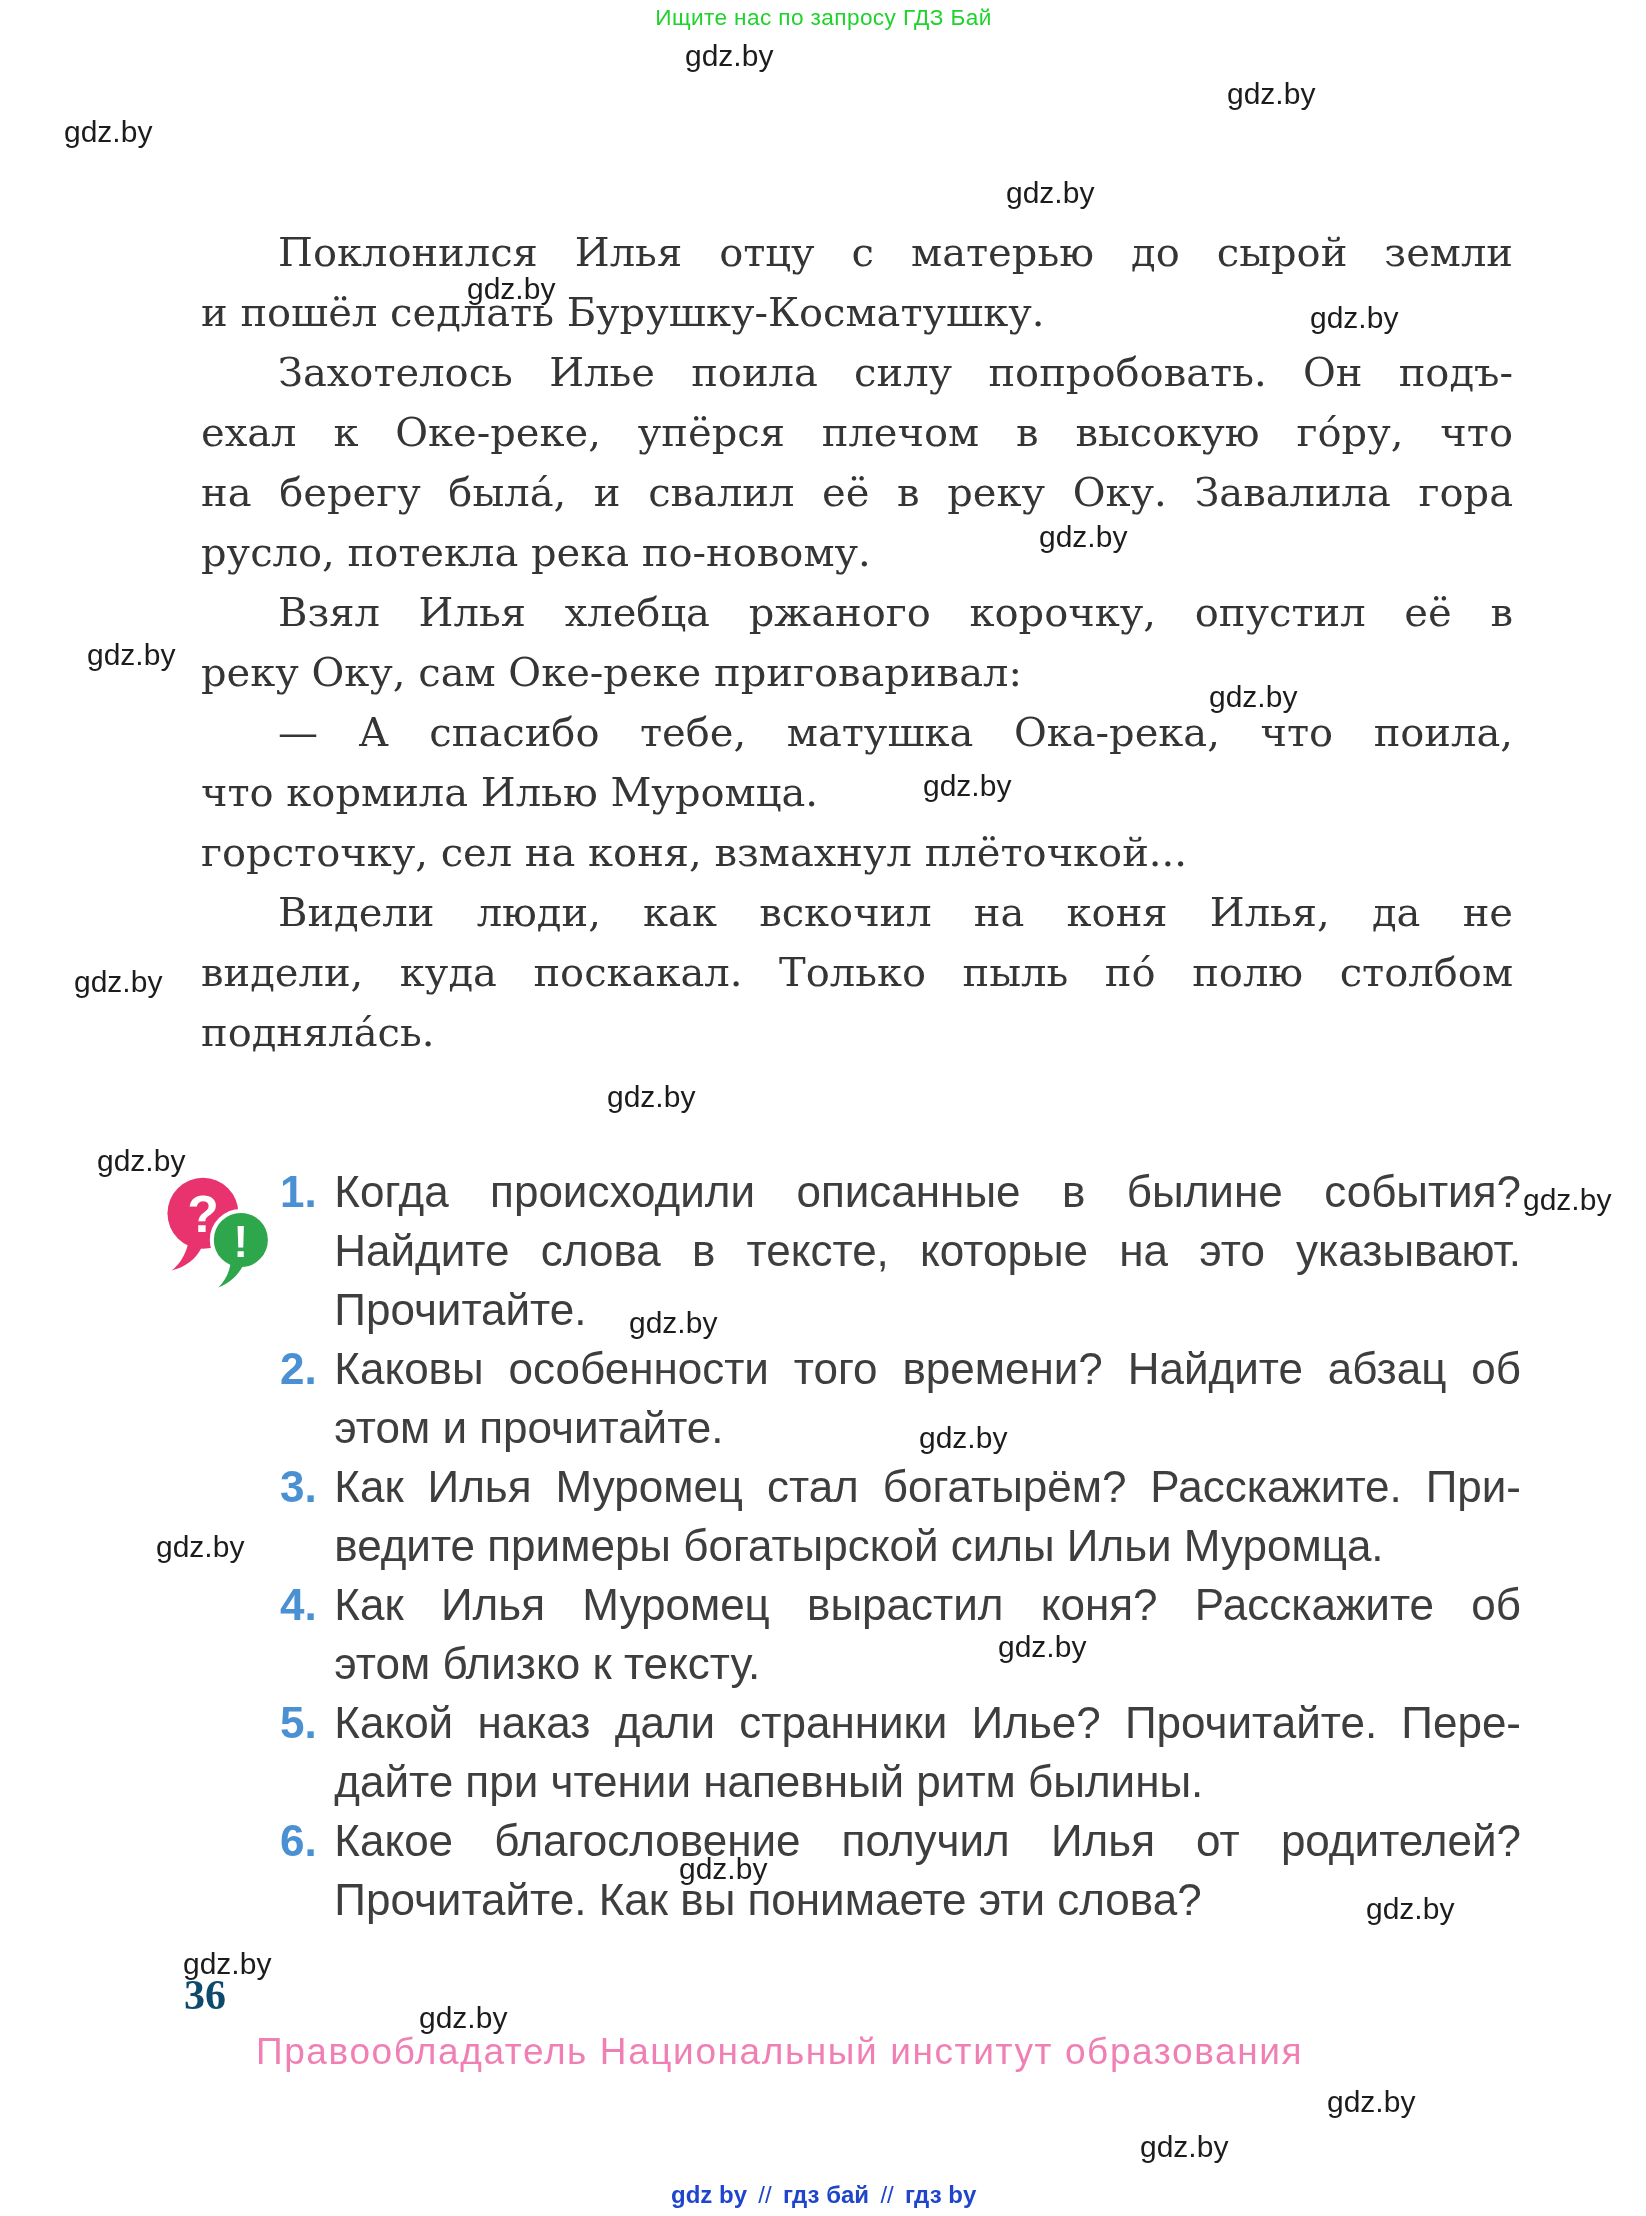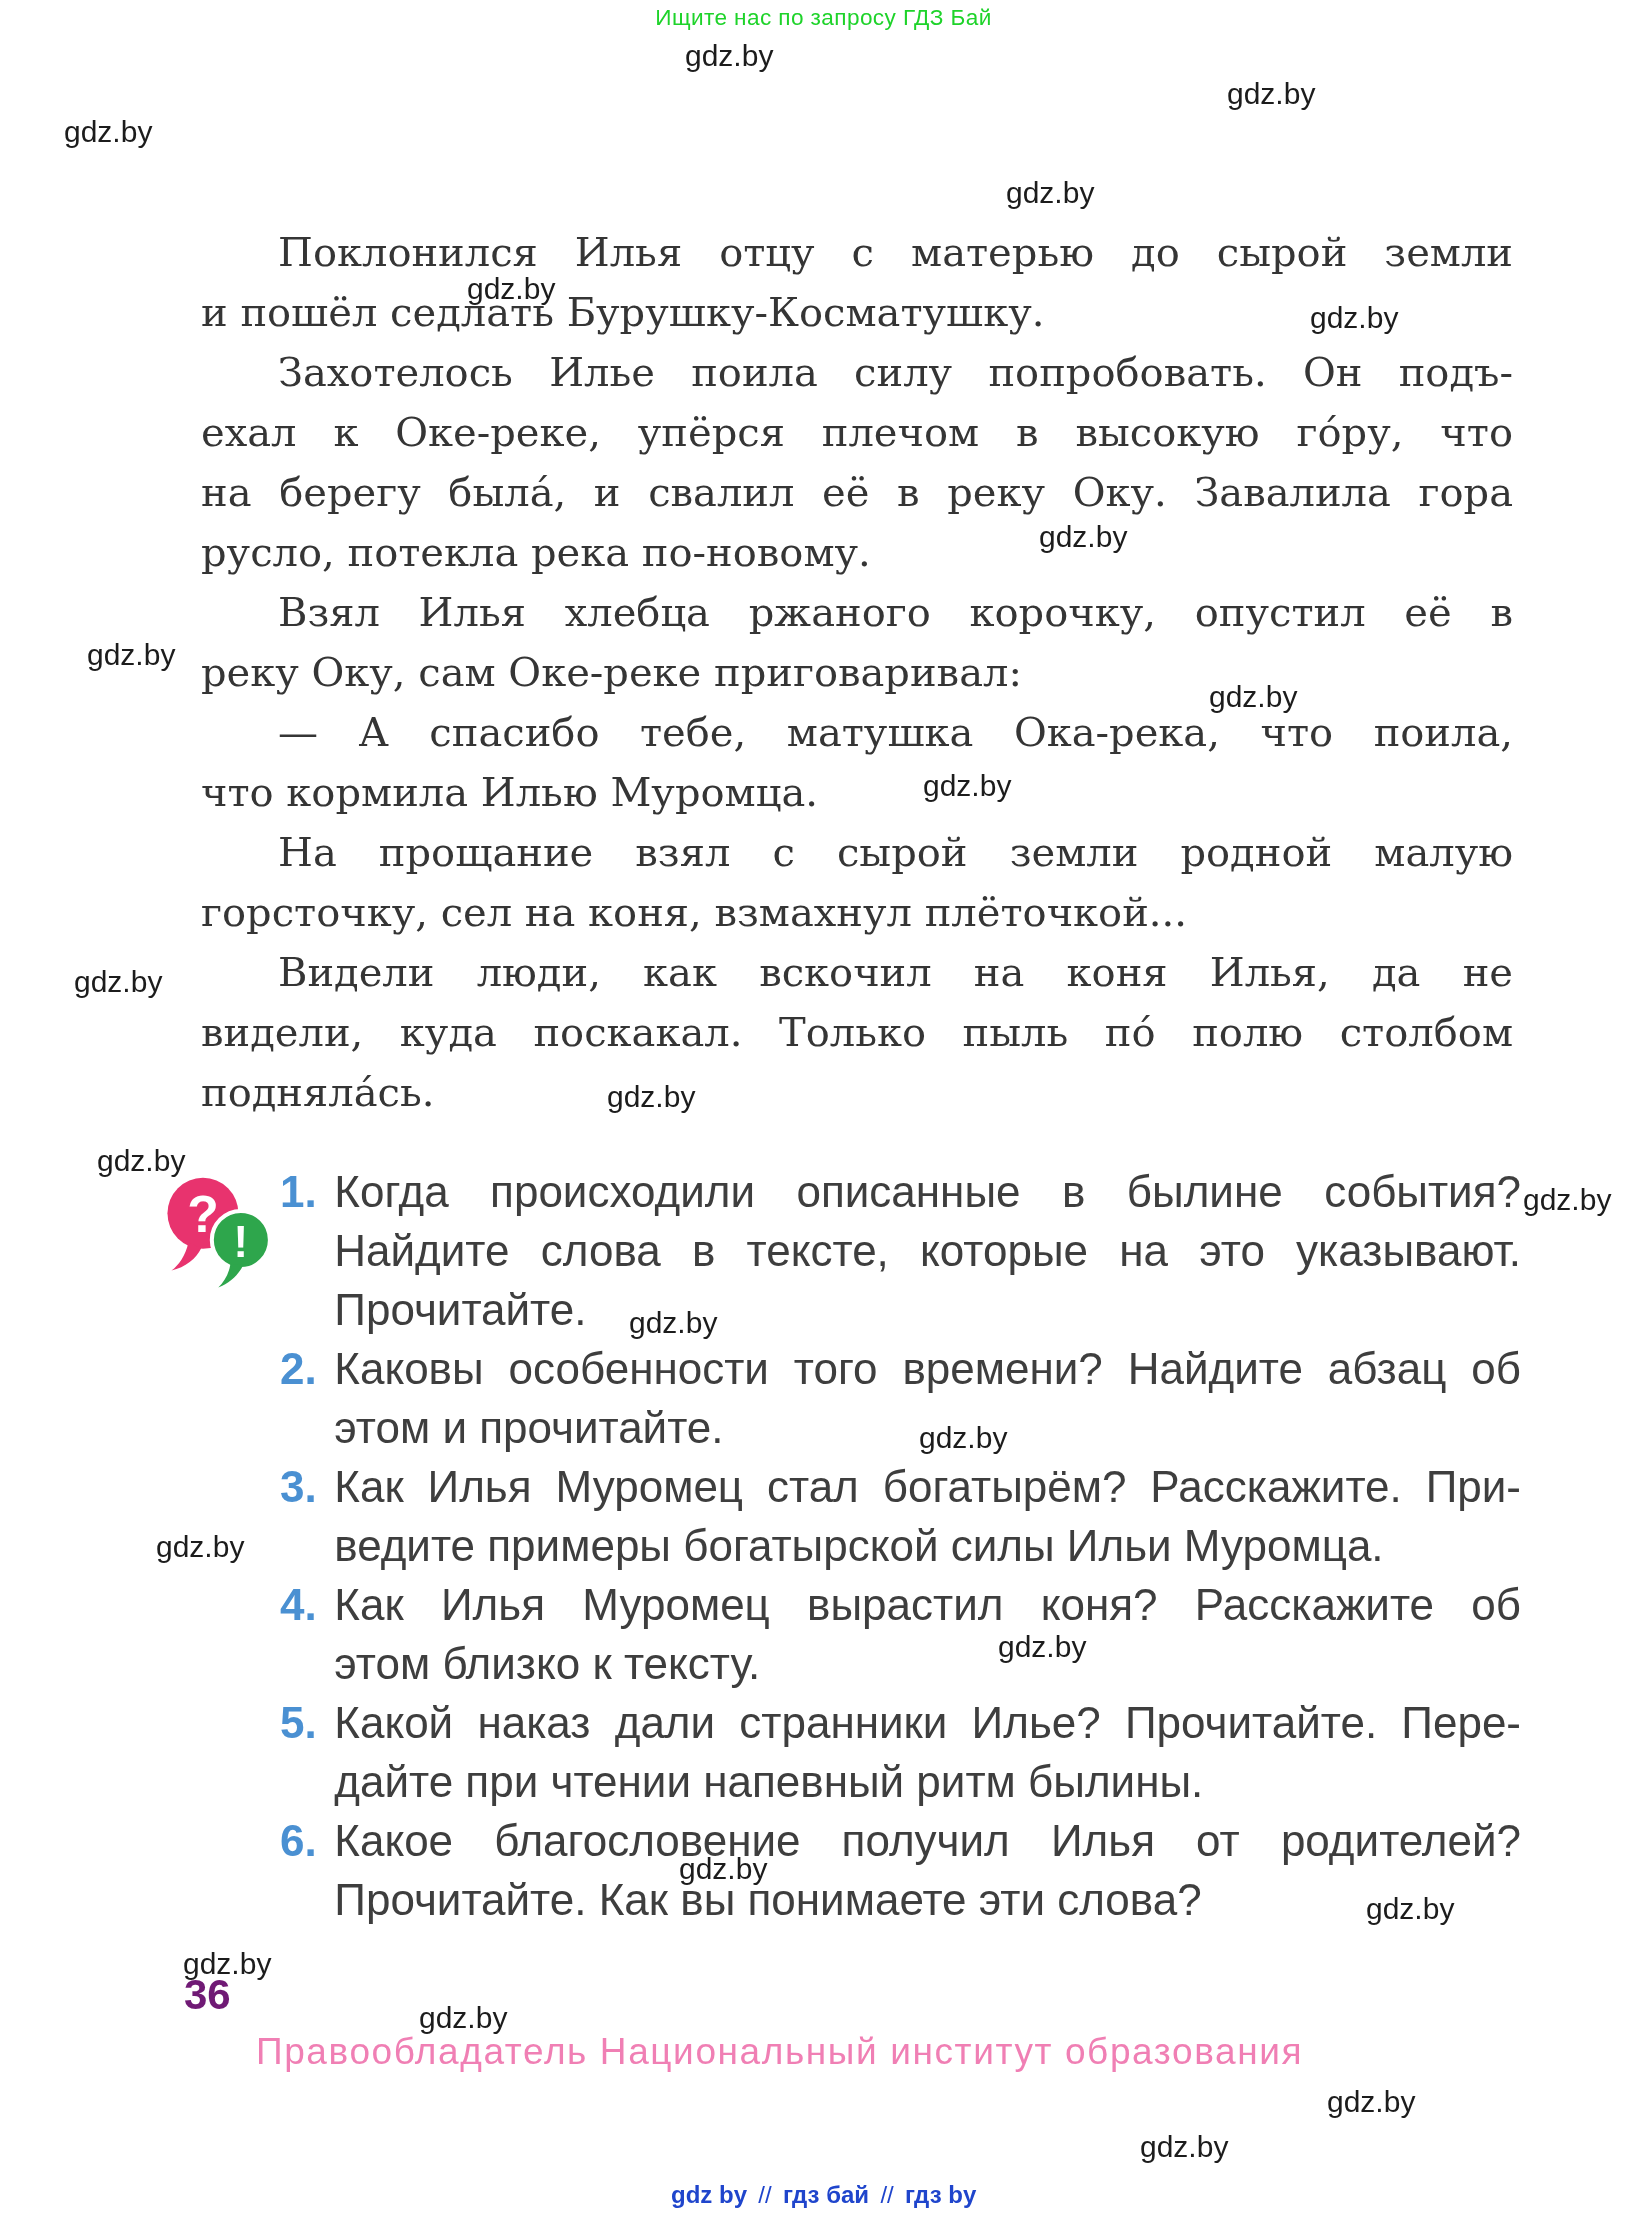--- a/index.html
+++ b/index.html
@@ -27,22 +27,22 @@
   .questions { position:absolute; left:280px; top:1162px; width:1241px; }
   .q { display:flex; align-items:flex-start; }
   .qnum {
     flex:none; width:39px; font-size:44px; line-height:59px; font-weight:bold;
   }
   .qtext { flex:1; margin-left:15.3px; font-size:44px; line-height:59px; color:#3e3e3e; }
   .qline { text-align:justify; text-align-last:justify; height:59px; }
   .qline.last { text-align-last:left; }
   .pagenum {
     position:absolute; left:184px; top:1971px;
-    font-family:Liberation Sans, sans-serif;
-    font-size:42px; font-weight:bold; color:#701a75;
+    font-family:Liberation Serif, serif;
+    font-size:42px; font-weight:bold; color:#0c4a6e;
   }
   .copyright {
     position:absolute; left:256px; top:2031px; font-size:37px; letter-spacing:1.6px;
     white-space:nowrap;
   }
   .links {
     position:absolute; left:671px; top:2181px; font-size:24px;
     display:flex; gap:11.3px; white-space:nowrap;
   }
   .links a { text-decoration:none; color:inherit;font-weight:bold; }
@@ -94,21 +94,20 @@
       </div>
       <div>
         <div class="bline indent">Взял Илья хлебца ржаного корочку, опустил её в</div>
         <div class="bline last">реку Оку, сам Оке-реке приговаривал:</div>
       </div>
       <div>
         <div class="bline indent">— А спасибо тебе, матушка Ока-река, что поила,</div>
         <div class="bline last">что кормила Илью Муромца.</div>
       </div>
       <div>
-        <div class="bline indent">На прощание взял с сырой земли родной малую</div>
         <div class="bline last">горсточку, сел на коня, взмахнул плёточкой...</div>
       </div>
       <div>
         <div class="bline indent">Видели люди, как вскочил на коня Илья, да не</div>
         <div class="bline">видели, куда поскакал. Только пыль по́ полю столбом</div>
         <div class="bline last">подняла́сь.</div>
       </div>
     </div>
 
   <div class="qicon">

